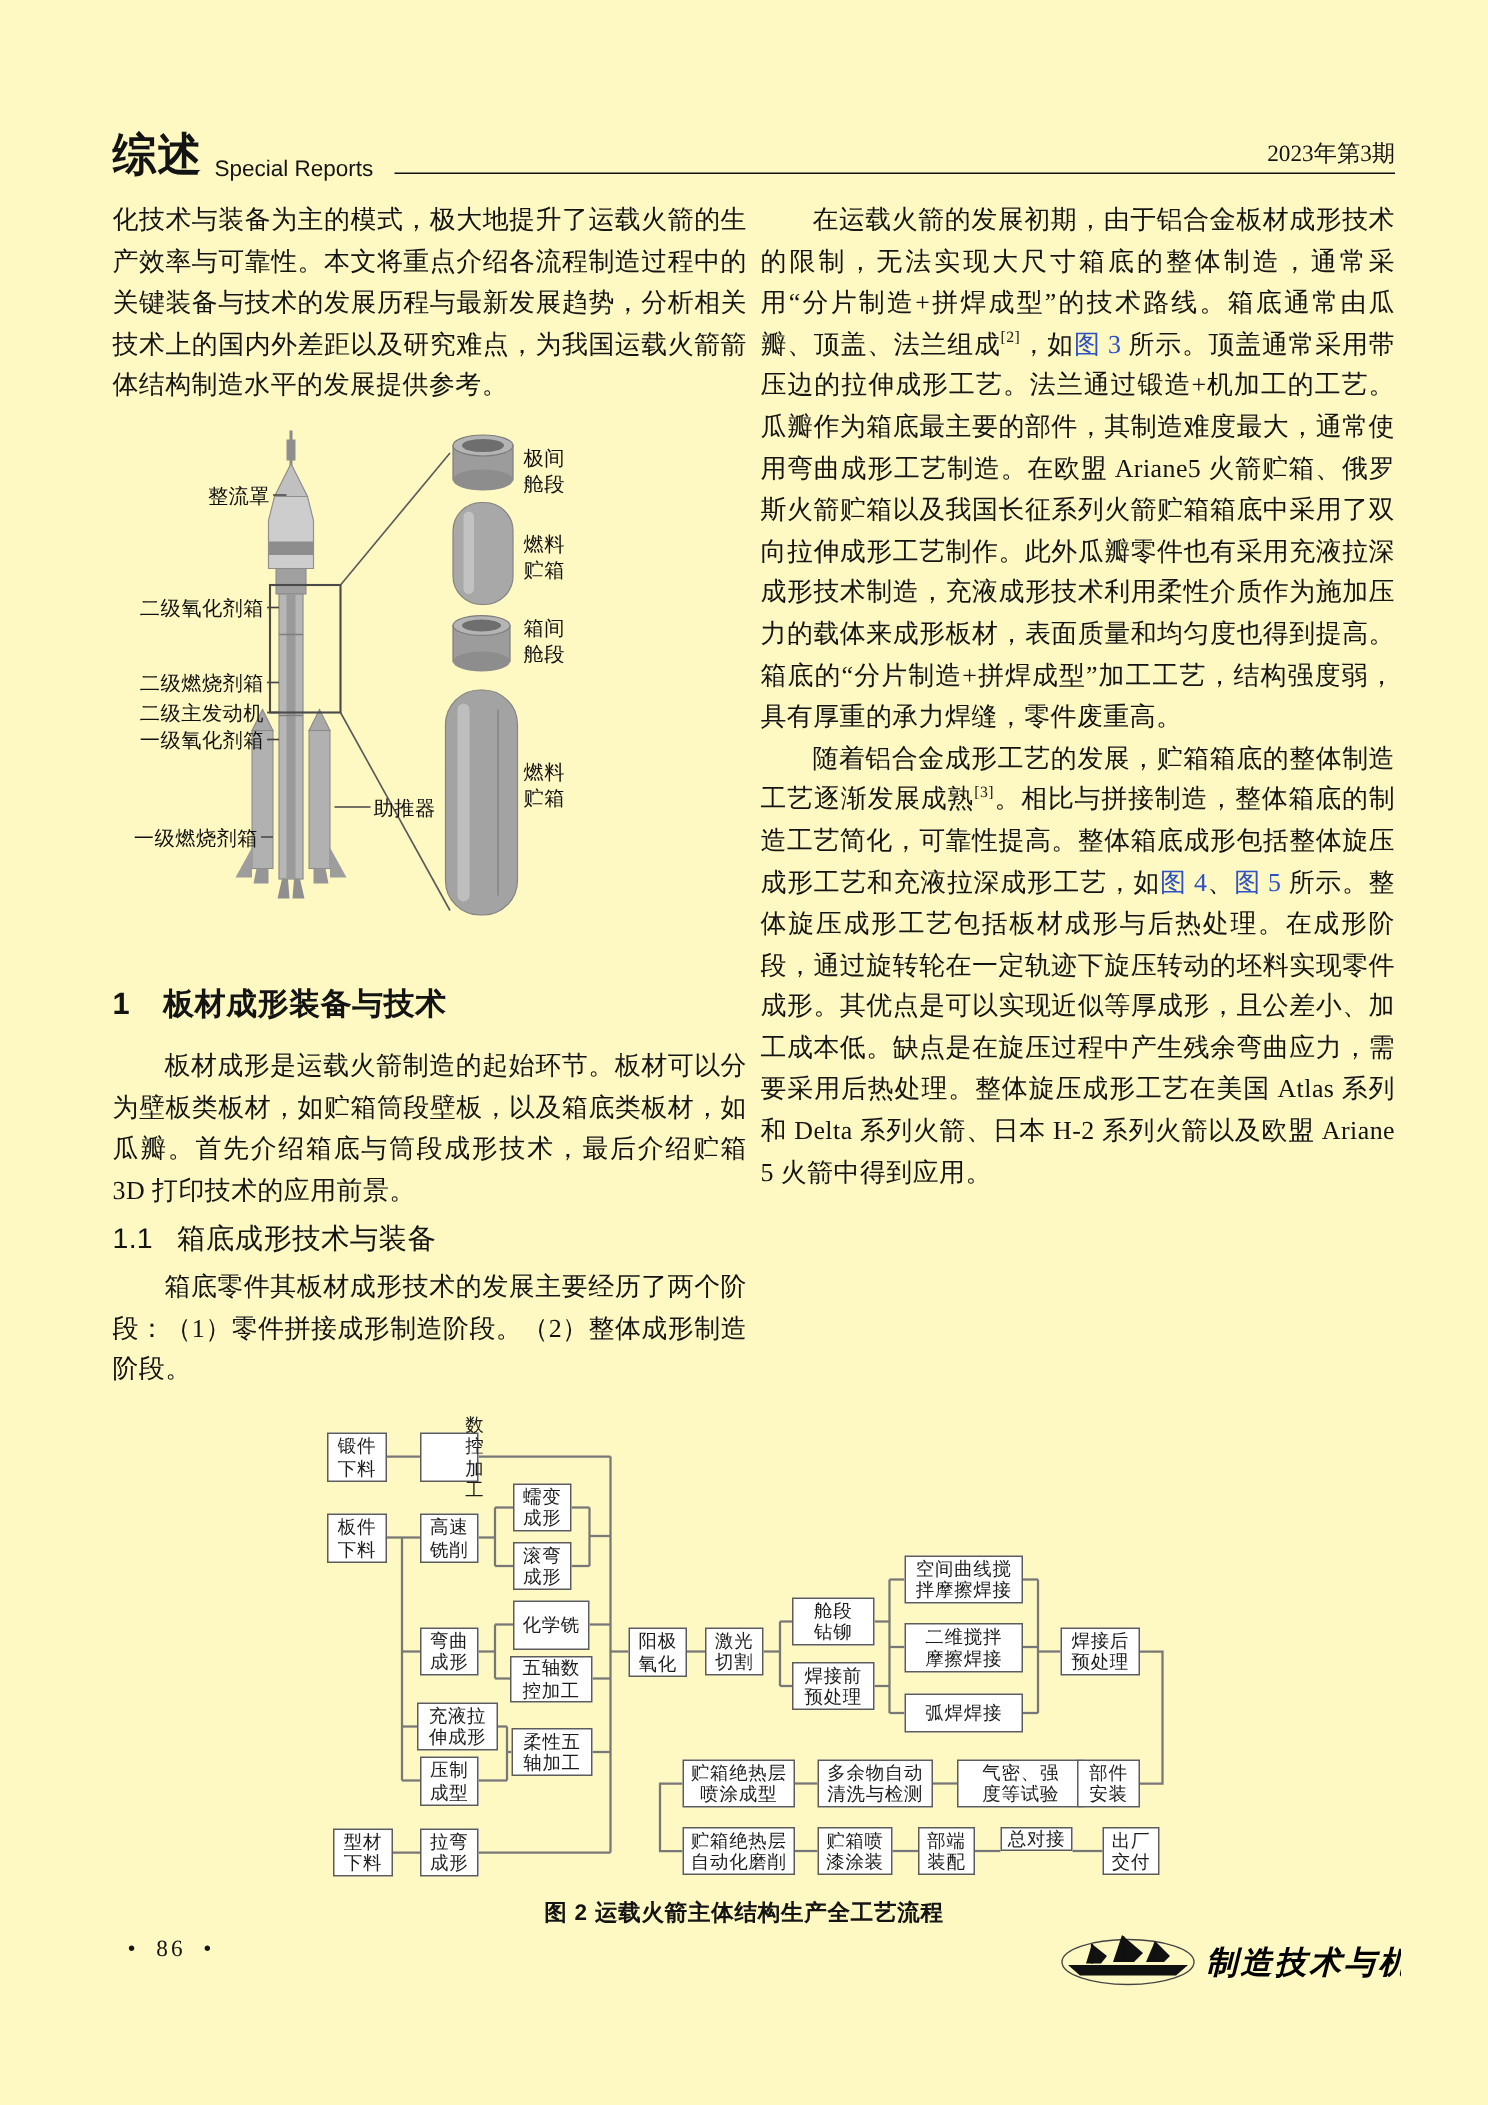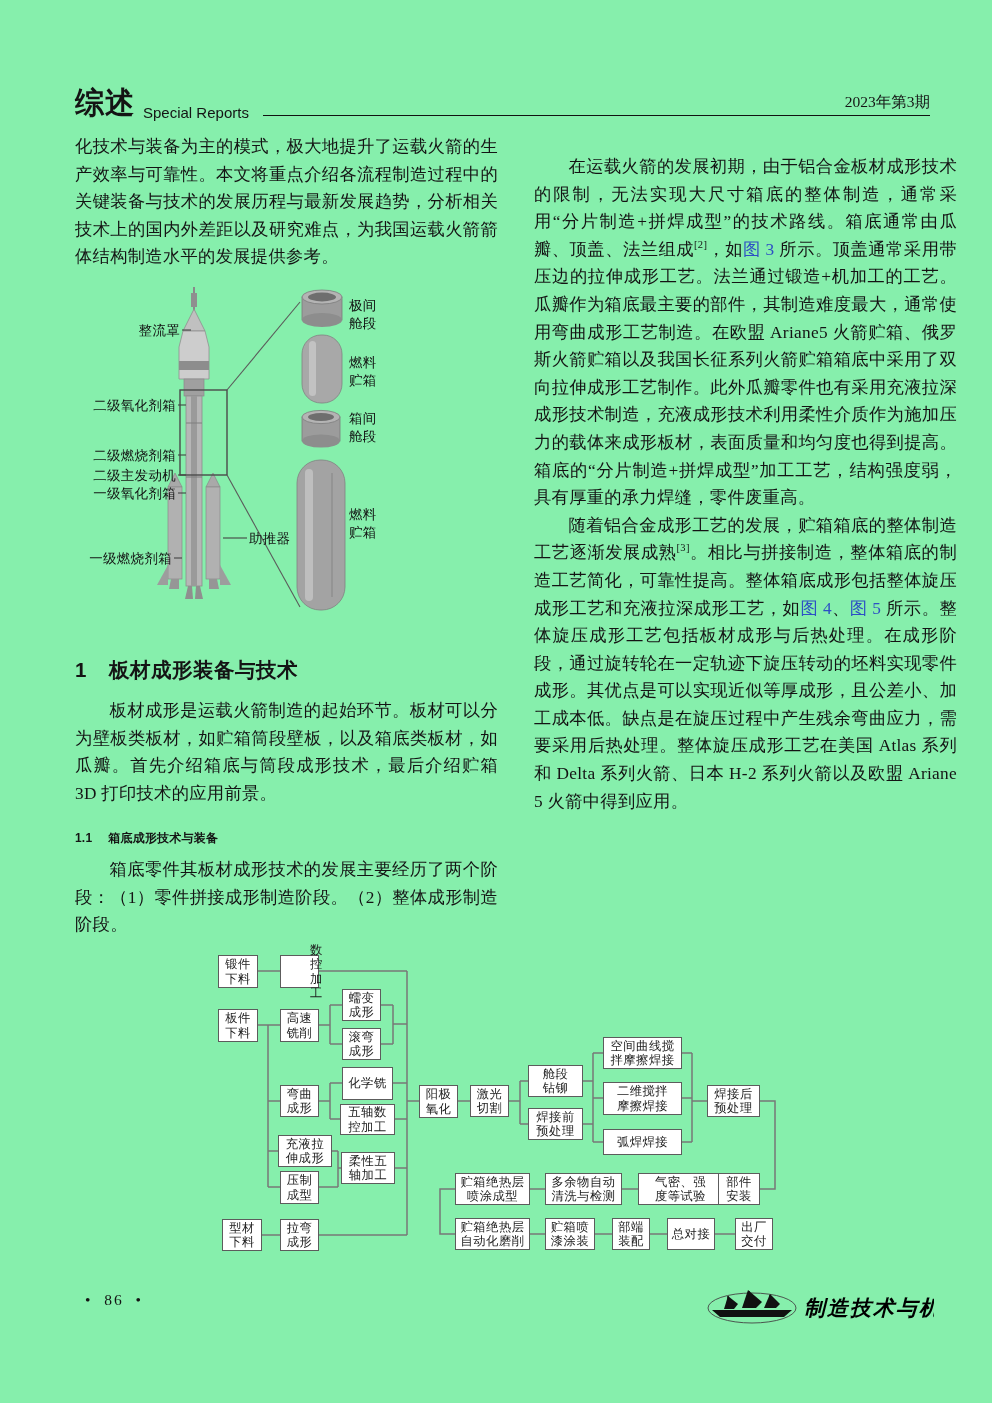--- a/index.html
+++ b/index.html
@@ -1,39 +1,39 @@
 <!DOCTYPE html>
 <html><head>
 <meta charset="utf-8">
 <style>
   html,body{margin:0;padding:0;background:#e8e8e8;}
-  .page{position:relative;width:992px;height:1403px;background:#86efac;margin:0 auto;
+  .page{position:relative;width:992px;height:1403px;background:#fef9c3;margin:0 auto;
         font-family:"Liberation Serif","DejaVu Serif",serif;color:#141414;overflow:hidden;}
   
   .hdr{position:absolute;top:84px;left:75px;right:62px;height:32px;}
   .hdr-cn{font-family:"DejaVu Sans",sans-serif;font-weight:900;font-size:29px;letter-spacing:1px;
           transform:scaleY(1.05);display:inline-block;vertical-align:bottom;}
   .hdr-en{font-family:"Liberation Sans","DejaVu Sans",sans-serif;font-size:15px;margin-left:8px;
           display:inline-block;vertical-align:bottom;padding-bottom:3px;}
   .hdr-issue{position:absolute;right:0;bottom:3px;font-size:15.5px;font-family:"Liberation Serif",serif;}
   .hdr-rule{position:absolute;left:188px;right:0;bottom:0px;border-bottom:1.6px solid #111;}
   
   .col{position:absolute;top:133px;width:423px;font-size:17.3px;line-height:27.6px;
        text-align:justify;letter-spacing:0.3px;}
   .col-left{left:75px;}
-  .col-right{left:534px;width:423px;margin-top:20px;}
+  .col-right{left:507px;width:423px;}
   .para{margin:0;text-indent:2em;}
   .para.noindent{text-indent:0;}
   .link{color:#2d50c4;}
   sup.ref{font-size:10.5px;line-height:0;}
   h2.sec{font-family:"Liberation Sans","DejaVu Sans",sans-serif;font-size:20.5px;font-weight:700;
          margin:20px 0 14px 0;text-indent:0;letter-spacing:0.5px;}
   h2.sec .no{margin-right:22px;}
-  h3.subsec{font-family:"Liberation Sans","DejaVu Sans",sans-serif;font-size:12px;font-weight:700;
-            margin:17px 0 4px 0;letter-spacing:0.2px;}
+  h3.subsec{font-family:"Liberation Sans","DejaVu Sans",sans-serif;font-size:19px;font-weight:400;
+            margin:5px 0 4px 0;letter-spacing:0.2px;}
   h3.subsec .no{margin-right:16px;}
   
   .fig1wrap{margin:6px 0 0 12px;}
   .figcap{font-family:"Liberation Sans","DejaVu Sans",sans-serif;font-weight:700;font-size:15px;
           text-align:center;margin:2px 0 0 0;letter-spacing:0.5px;}
   .fig1-label{font-size:13.5px;fill:#111;}
   
   .fig2{position:absolute;top:952px;left:190px;width:640px;height:302px;}
   .fig2 svg.wires{position:absolute;left:0;top:0;}
   .fbox{position:absolute;box-sizing:border-box;border:1.6px solid #5c5c5c;background:#fff;
@@ -314,28 +314,29 @@
         <span>自动化磨削</span>
       </div>
       <div class="fbox" style="left: 355px; top: 266px; width: 50px; height: 32px;">
         <span>贮箱喷</span>
         <span>漆涂装</span>
       </div>
       <div class="fbox" style="left: 422px; top: 266px; width: 38px; height: 32px;">
         <span>部端</span>
         <span>装配</span>
       </div>
-      <div class="fbox" style="left: 477px; top: 266px; width: 48px; height: 32px;">
+      <div class="fbox" style="left: 477px; top: 266px; width: 48px; height: 16px;">
         <span>总对接</span>
       </div>
       <div class="fbox" style="left: 545px; top: 266px; width: 38px; height: 32px;">
         <span>出厂</span>
         <span>交付</span>
       </div>
     </div>
+  <div class="fig2cap">图 2  运载火箭主体结构生产全工艺流程</div>
 
   <div class="pgnum">•&nbsp;&nbsp;<span>86</span>&nbsp;&nbsp;•</div>
   <div class="flogo">
     <svg width="230" height="54" viewBox="0 0 230 54">
       <ellipse cx="48" cy="30" rx="44" ry="15" fill="none" stroke="#444" stroke-width="0.9"></ellipse>
       <g>
         <polygon points="8,32 88,32 80,39 16,39" fill="#111"></polygon>
         <polygon points="20,31 24,18 34,26 30,31" fill="#111"></polygon>
         <polygon points="38,30 44,12 58,24 52,30" fill="#111"></polygon>
         <polygon points="60,30 66,16 76,26 72,30" fill="#111"></polygon>

